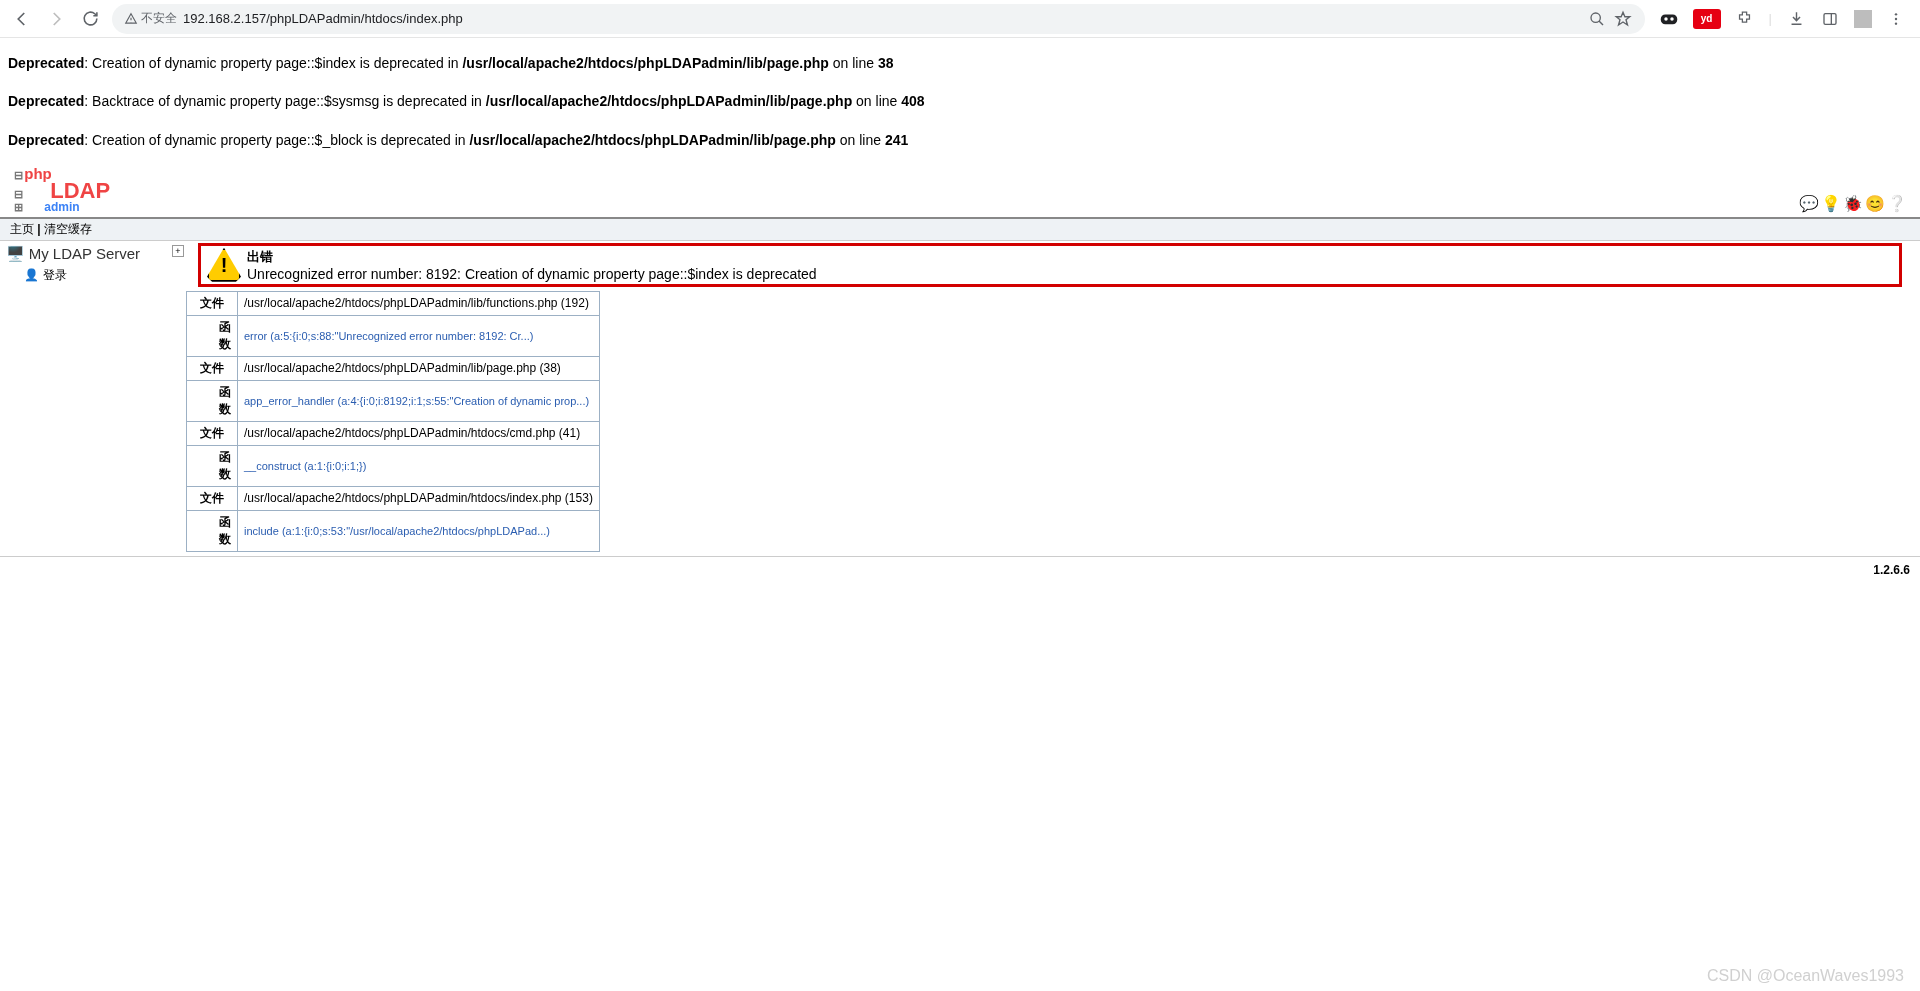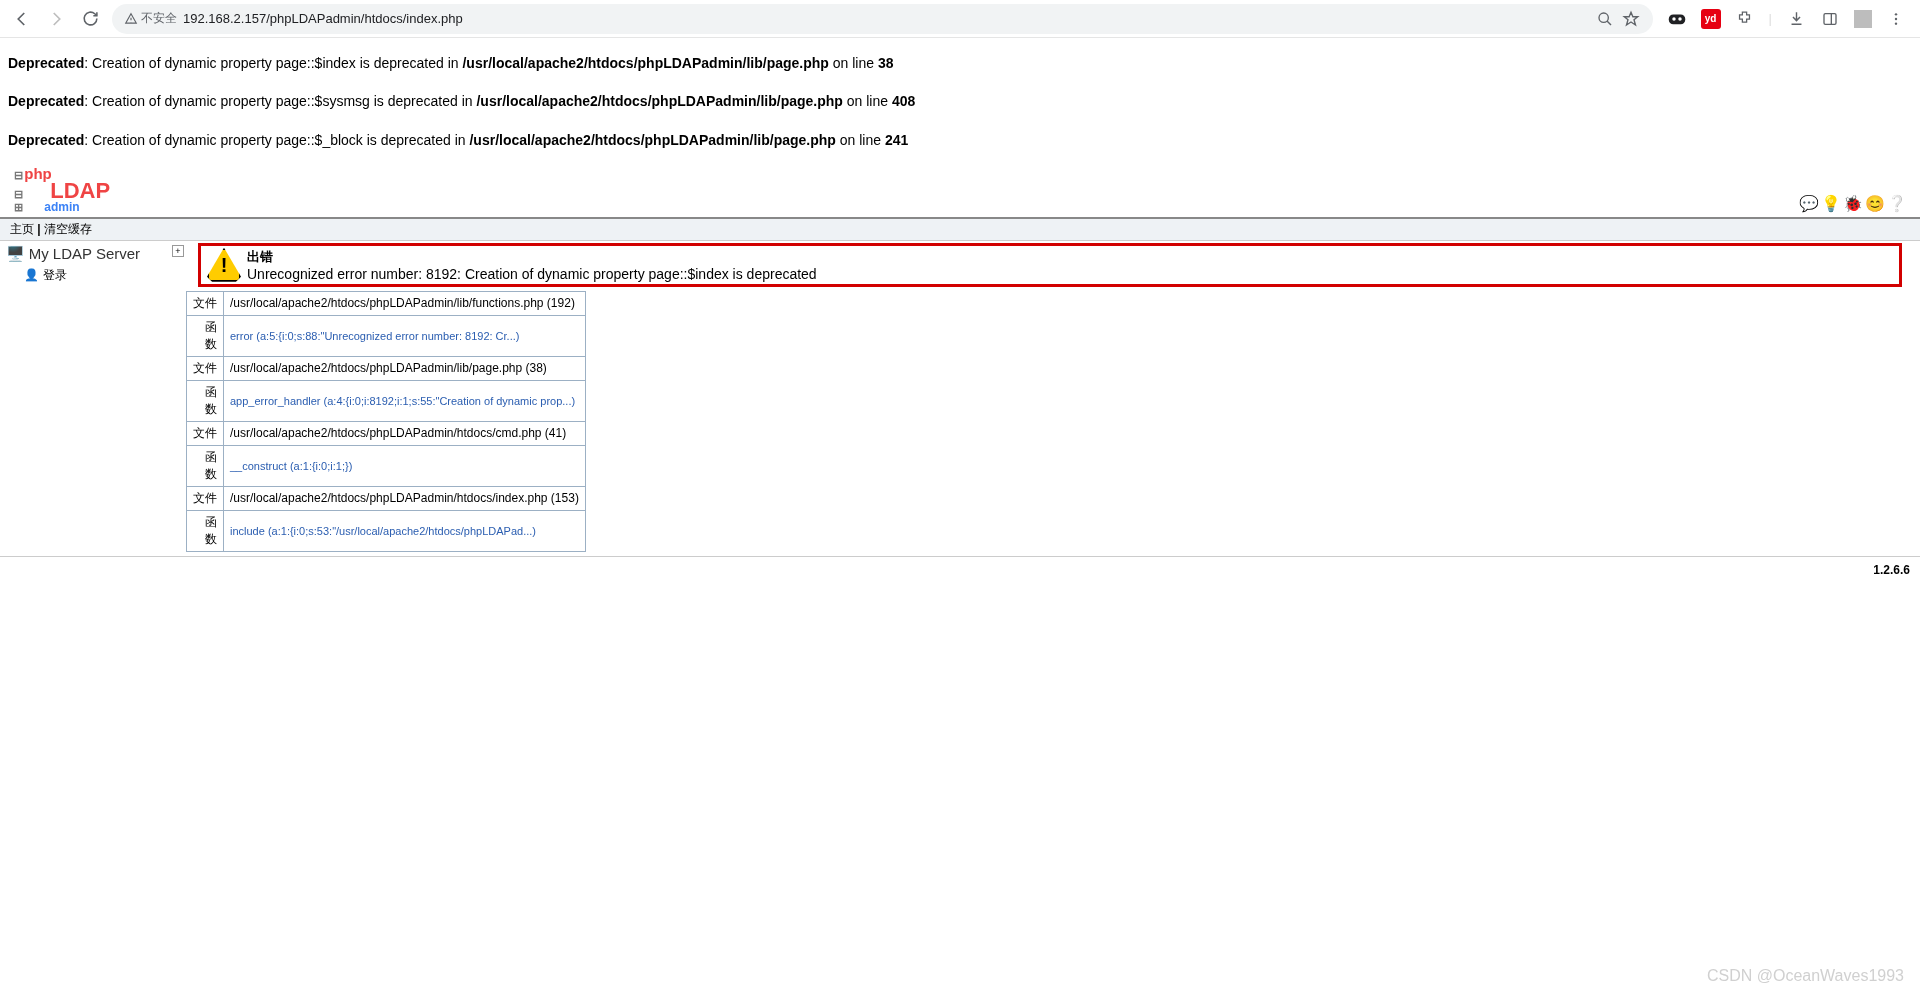--- a/index.html
+++ b/index.html
@@ -5,21 +5,21 @@
   *{box-sizing:border-box;margin:0;padding:0}
   body{font-family:Arial,Helvetica,sans-serif;font-size:13px;color:#000;background:#fff;overflow-x:hidden}
   
   .chrome{display:flex;align-items:center;height:38px;padding:4px 10px;gap:10px;border-bottom:1px solid #e5e5e5}
   .nav-btn{width:24px;height:24px;display:flex;align-items:center;justify-content:center;border-radius:50%;cursor:pointer;color:#5f6368}
   .nav-btn.disabled{color:#bdbdbd}
   .addr{flex:1;display:flex;align-items:center;height:30px;border-radius:16px;background:#f1f3f4;padding:0 12px;gap:6px;color:#202124}
   .insecure{color:#5f6368;font-size:12px;display:flex;align-items:center;gap:3px}
   .chrome-icons{display:flex;align-items:center;gap:14px;padding:0 4px}
   .ci{width:20px;height:20px;display:flex;align-items:center;justify-content:center;color:#5f6368}
-  .yd{width:20px;height:20px;background:#e60012;color:#fff;font-size:10px;font-weight:bold;display:flex;align-items:center;justify-content:center;border-radius:3px}
+  .yd{width:28px;height:20px;background:#e60012;color:#fff;font-size:10px;font-weight:bold;display:flex;align-items:center;justify-content:center;border-radius:3px}
   .sq{width:18px;height:18px;background:#bdbdbd}
   .chrome svg{display:block}
   
   .dep{padding:14px 8px 0;font-size:14px;line-height:1.6}
   .dep p{margin-bottom:16px}
   
   .logorow{display:flex;align-items:flex-end;justify-content:space-between;padding:0 8px 4px;border-bottom:2px solid #888}
   .logo{font-family:sans-serif;font-weight:bold;line-height:0.9;padding-left:6px}
   .logo .p{color:#ef4444;font-size:15px}
   .logo .l{color:#ef4444;font-size:22px;margin-left:26px}
@@ -40,22 +40,22 @@
   
   .err{border:3px solid #d20000;display:flex;align-items:center;padding:2px 6px;margin:2px 12px 4px;background:#fff}
   .err-ico{width:34px;height:34px;border-radius:4px;background:#ffcc00;border:2px solid #000;position:relative;margin-right:6px;flex-shrink:0;clip-path:polygon(50% 0,100% 85%,85% 100%,15% 100%,0 85%)}
   .err-ico::after{content:"!";position:absolute;left:50%;top:52%;transform:translate(-50%,-50%);font-weight:bold;font-size:20px;color:#000}
   .err-txt h4{font-size:13px;font-weight:bold}
   .err-txt div{font-size:14px;font-family:Verdana,sans-serif}
   .bthdr{font-family:Verdana,sans-serif;font-size:15px;font-weight:bold;margin:2px 0 4px}
   
   table.bt{border-collapse:collapse;font-size:12px}
   table.bt td{border:1px solid #9cb0c4;padding:3px 6px;vertical-align:middle}
-  table.bt .lbl{font-weight:normal;width:36px;text-align:center}
-  table.bt .lbl2{font-weight:normal;width:36px;text-align:left;padding-left:18px}
+  table.bt .lbl{font-weight:bold;width:36px;text-align:center}
+  table.bt .lbl2{font-weight:bold;width:36px;text-align:left;padding-left:32px}
   table.bt .fn{color:#2a5db0;font-family:Verdana,sans-serif;font-size:11px}
   
   .ver{text-align:right;font-size:12px;font-weight:bold;padding:6px 10px;border-top:1px solid #ccc;margin-top:4px}
   .wm{position:fixed;right:16px;bottom:6px;color:#d0d0d0;font-size:16px;font-family:sans-serif}
 </style>
 </head>
 <body>
 
 <div class="chrome">
   <div class="nav-btn">
@@ -128,21 +128,21 @@
           <circle cx="12" cy="5" r="1.8"></circle>
           <circle cx="12" cy="12" r="1.8"></circle>
           <circle cx="12" cy="19" r="1.8"></circle>
         </svg>
       </span>
   </div>
 </div>
 
 <div class="dep">
   <p><b>Deprecated</b><span>: Creation of dynamic property page::$index is deprecated in </span><b>/usr/local/apache2/htdocs/phpLDAPadmin/lib/page.php</b><span> on line </span><b>38</b></p>
-  <p><b>Deprecated</b><span>: Creation of dynamic property page::$sysmsg is deprecated in </span><b>/usr/local/apache2/htdocs/phpLDAPadmin/lib/page.php</b><span> on line </span><b>408</b></p>
+  <p><b>Deprecated</b><span>: Backtrace of dynamic property page::$sysmsg is deprecated in </span><b>/usr/local/apache2/htdocs/phpLDAPadmin/lib/page.php</b><span> on line </span><b>408</b></p>
   <p><b>Deprecated</b><span>: Creation of dynamic property page::$_block is deprecated in </span><b>/usr/local/apache2/htdocs/phpLDAPadmin/lib/page.php</b><span> on line </span><b>241</b></p>
 </div>
 
 <div class="logorow">
   <div class="logo">
     <div><span class="pre">⊟</span><span class="p">php</span></div>
     <div><span class="pre">⊟</span><span class="l">LDAP</span></div>
     <div><span class="pre">⊞</span><span class="a">admin</span></div>
   </div>
   <div class="topicons">

